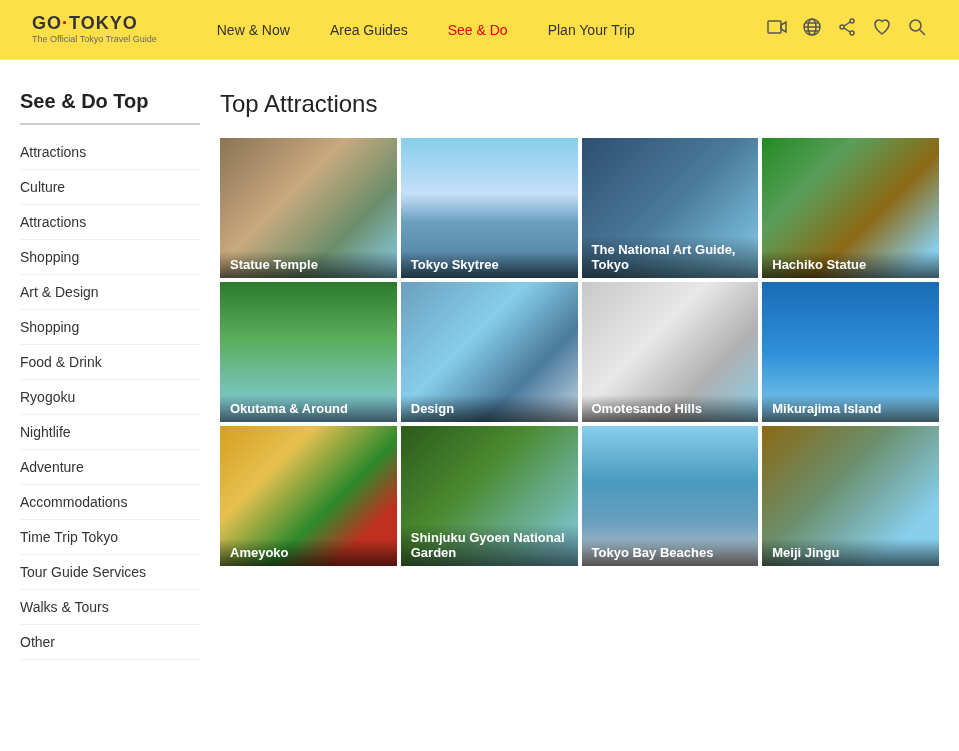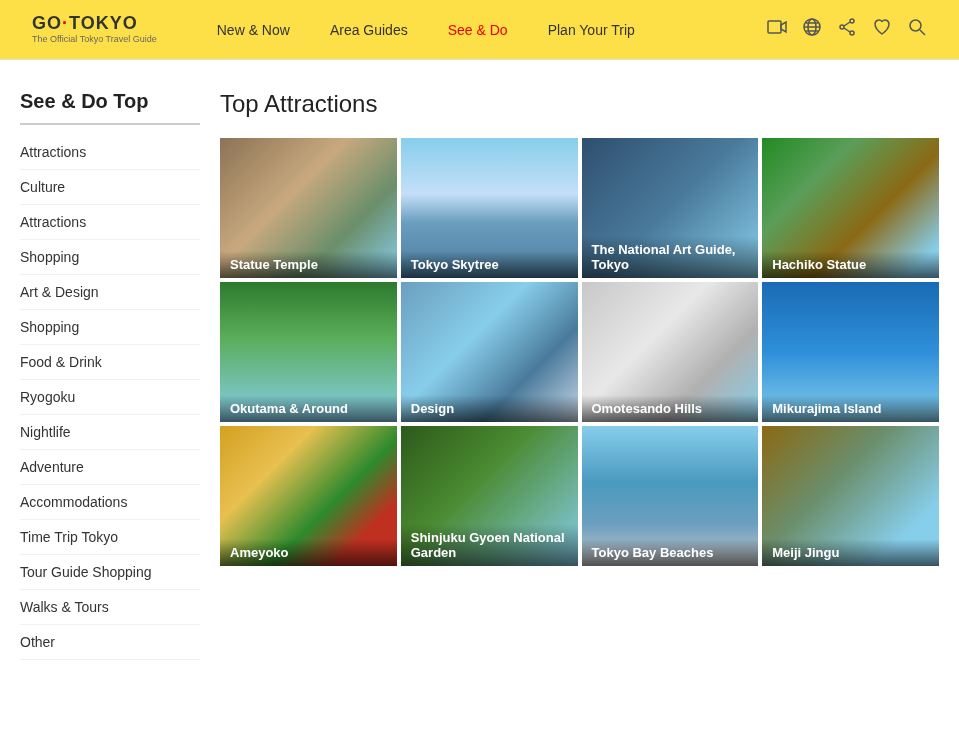--- a/index.html
+++ b/index.html
@@ -215,21 +215,21 @@
       <li>Attractions</li>
       <li>Shopping</li>
       <li>Art &amp; Design</li>
       <li>Shopping</li>
       <li>Food &amp; Drink</li>
       <li>Ryogoku</li>
       <li>Nightlife</li>
       <li>Adventure</li>
       <li>Accommodations</li>
       <li>Time Trip Tokyo</li>
-      <li>Tour Guide Shopping</li>
+      <li>Tour Guide Services</li>
       <li>Walks &amp; Tours</li>
       <li>Other</li>
     </ul>
   </aside>
 
   <main class="content">
     <h1 class="content-title">Top Attractions</h1>
 
     <div class="attractions-grid">
 

